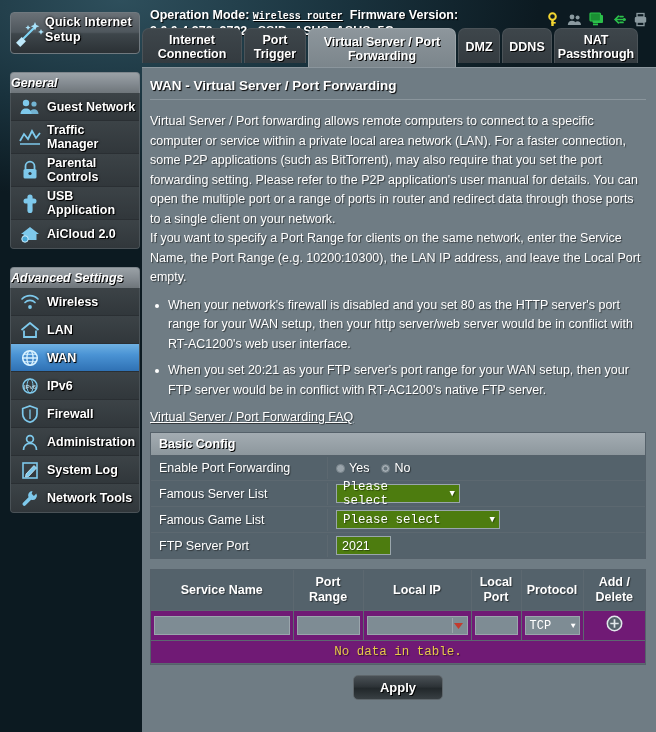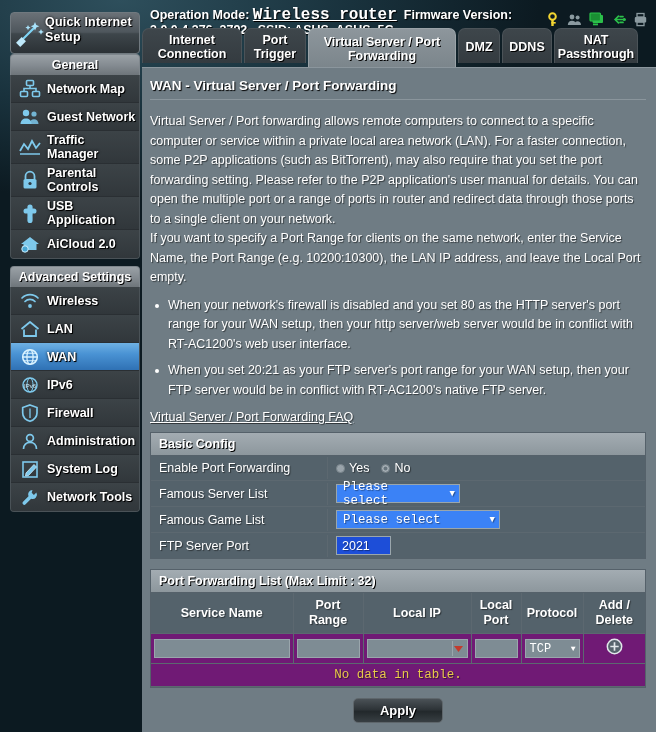--- a/index.html
+++ b/index.html
@@ -32,30 +32,30 @@
     display: flex; align-items: flex-start; padding-top: 2px;
     overflow: visible;
   }
   .qis-icon { width: 34px; height: 38px; position: relative; flex: none; }
   .qis-txt {
     font-size: 12.5px; font-weight: bold; color: #fff; line-height: 14.5px;
     text-shadow: 1px 1px 0 #000, 0 0 3px #000;
     letter-spacing: .2px;
   }
   .grp-hdr {
-    margin-top: 0;
+    margin-top: 18px;
     height: 21px;
     background: linear-gradient(180deg,#9aa1a6 0%, #858c92 50%, #6e757a 100%);
     border: 1px solid #7e868c;
     border-bottom: none;
     border-radius: 4px 4px 0 0;
-    text-align: center;
     font-size: 12.5px; font-weight: bold; color: #fff;
     line-height: 20px;
     text-shadow: 1px 1px 0 #000;
+    font-style: italic;
   }
   .grp-list {
     border: 1px solid #4a5257; border-top: none;
     background: #363c40;
     border-radius: 0 0 4px 4px;
     overflow: hidden;
   }
   .nav-item {
     display: flex; align-items: center;
     min-height: 28px;
@@ -77,21 +77,21 @@
   
   #hdr {
     position: absolute; left: 150px; top: 8px; right: 4px;
     height: 30px;
   }
   .hdr-line {
     font-size: 12.5px; font-weight: bold; color: #fff;
     line-height: 15px; white-space: nowrap;
     text-shadow: 1px 1px 1px #000;
   }
-  .hdr-line .val { text-decoration: underline; font-family:"Liberation Mono", monospace; font-size:16px;}
+  .hdr-line .val { text-decoration: underline; font-family:"Liberation Mono", monospace; font-size:10px;}
   #hdr-icons {
     position: absolute; right: 4px; top: 4px;
     display: flex; gap: 7px; align-items: center;
   }
   .hic { width: 15px; height: 15px; display:block; }
 
   
   #tabs {
     position: absolute; left: 142px; top: 28px;
     display: flex; align-items: flex-start; gap: 2px;
@@ -181,29 +181,29 @@
                text-shadow:1px 1px 1px rgba(0,0,0,.5); cursor: pointer;}
   .rdo {
     width: 9px; height: 9px; border-radius: 50%;
     background: #99a3aa; border: 1px solid #7b868d; display:block;
   }
   .rdo.on { background: #9aa4ab; box-shadow: inset 0 0 0 2px #9aa4ab; }
   .rdo.off { background: #67747c; box-shadow: inset 0 0 0 1.5px #a7b0b6; }
 
   .sel-box {
     display: inline-flex; align-items: center; justify-content: space-between;
-    background: #3b82f6; border: 1px solid #9aa6ac;
+    background: #4d7c0f; border: 1px solid #9aa6ac;
     height: 19px; font-family: "Liberation Mono", monospace;
     font-size: 12.5px; color: #fff; padding: 0 4px 0 6px;
     text-shadow: 1px 1px 1px rgba(0,0,0,.4);
     cursor: pointer;
   }
   .sel-box .arrow { margin-left: 10px; font-size: 9px; }
   .txt-in {
-    background: #1d4ed8; border: 1px solid #9aa6ac;
+    background: #4d7c0f; border: 1px solid #9aa6ac;
     height: 19px; font-size: 12.5px; color: #fff; padding: 0 5px;
     font-family: "Liberation Sans", sans-serif;
     text-shadow: 1px 1px 1px rgba(0,0,0,.4);
   }
 
   
   table.pf { width: 100%; border-collapse: collapse; border-radius: 14px; }
   table.pf th {
     background: #54626b; color: #fff; font-size: 12.5px; font-weight: bold;
     padding: 5px 2px; line-height: 15px;
@@ -277,33 +277,20 @@
             <path d="M17 10 l.8 1.8 1.8 .8 -1.8 .8 -.8 1.8 -.8 -1.8 -1.8 -.8 1.8 -.8z"></path>
           </g>
         </svg>
       </span>
       <span class="qis-txt">Quick Internet Setup</span>
     </div>
 
     <div class="grp-hdr">General</div>
     <div class="grp-list">
 
-      <div class="nav-item">
-        <span class="nav-ico">
-          <svg width="22" height="20" viewBox="0 0 22 20">
-            <g fill="none" stroke="#7ec9ec" stroke-width="1.6">
-              <rect x="7.5" y="1.5" width="7" height="5" rx="1"></rect>
-              <rect x="1.5" y="12.5" width="7" height="5" rx="1"></rect>
-              <rect x="13.5" y="12.5" width="7" height="5" rx="1"></rect>
-              <path d="M11 6.5 V9.5 M5 12.5 V9.5 H17 V12.5"></path>
-            </g>
-          </svg>
-        </span>
-        <span class="nav-lbl">Network Map</span>
-      </div>
 
       <div class="nav-item">
         <span class="nav-ico">
           <svg width="22" height="20" viewBox="0 0 22 20">
             <g fill="#7ec9ec">
               <circle cx="7" cy="6" r="3.2"></circle>
               <path d="M1.5 17 c0-3.6 2.5-5.6 5.5-5.6 s5.5 2 5.5 5.6z"></path>
               <circle cx="15" cy="7" r="2.6" opacity=".85"></circle>
               <path d="M10.5 17 c0-3 2-4.8 4.5-4.8 s4.5 1.8 4.5 4.8z" opacity=".85"></path>
             </g>
@@ -572,21 +559,20 @@
         <div class="row">
           <div class="row-lbl">FTP Server Port</div>
           <div class="row-val">
             <input class="txt-in" style="width: 55px;" value="2021">
           </div>
         </div>
       </div>
 
       
       <div class="sect">
-        <div class="sect-hdr">Port Forwarding List (Max Limit : 32)</div>
         <table class="pf">
           <tbody>
               <tr>
             <th style="width:142px">Service Name</th>
             <th style="width:70px">Port Range</th>
             <th style="width:108px">Local IP</th>
             <th style="width:50px">Local Port</th>
             <th style="width:62px">Protocol</th>
             <th>Add / Delete</th>
           </tr>

